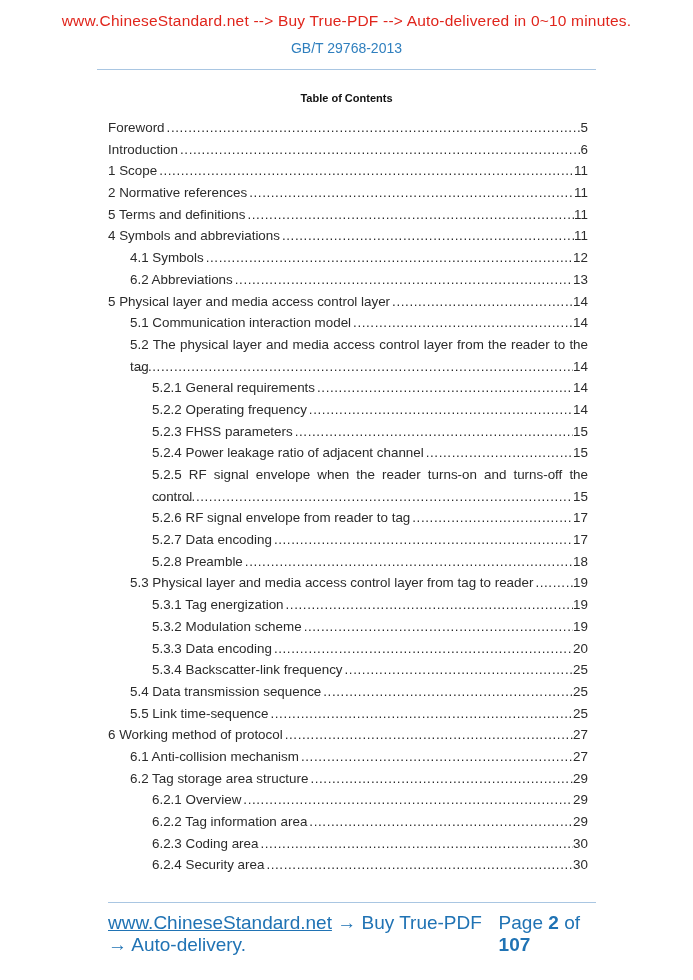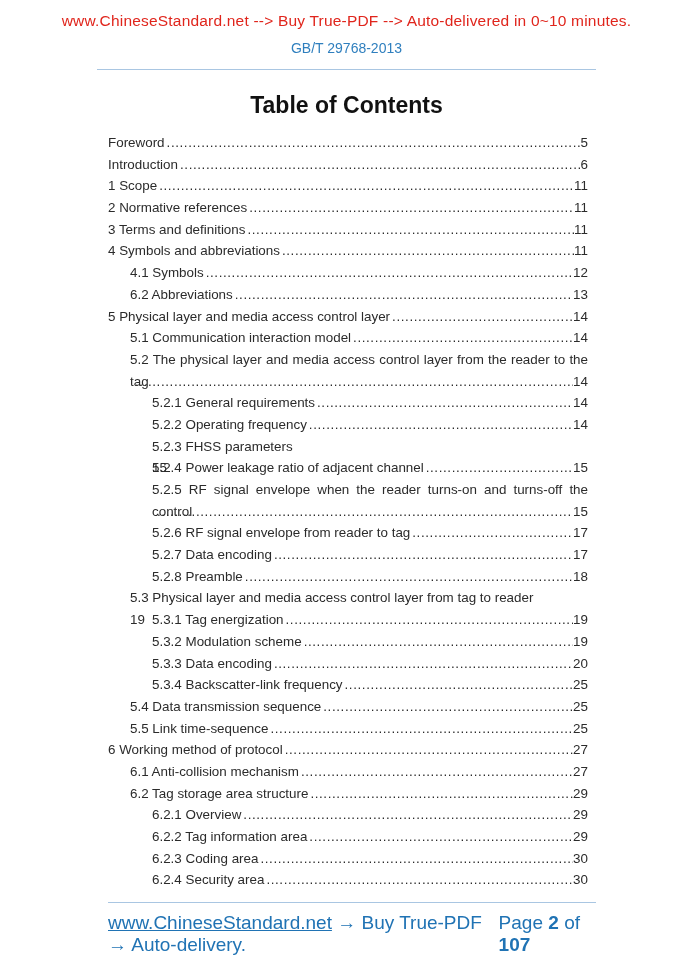--- a/index.html
+++ b/index.html
@@ -24,21 +24,21 @@
     margin-top: 10px;
   }
   .top-rule, .bottom-rule {
     border: none;
     border-top: 1px solid #a9c6e2;
     margin: 0;
   }
   .top-rule { margin: 13px 97px 0 97px; }
   .doc-title {
     text-align: center;
-    font-size: 23px;
+    font-size: 11px;
     font-weight: bold;
     color: #111111;
     margin-top: 22px;
   }
   .toc {
     margin: 13px 105px 0 108px;
     color: #2b2b2b;
     font-size: 13.4px;
   }
   .toc-row {
@@ -113,21 +113,21 @@
         <span class="toc-label">1 Scope</span>
         <span class="toc-dots">........................................................................................................................................................................................................</span>
         <span class="toc-page">11</span>
       </div>
       <div class="toc-row" style="padding-left: 0px;">
         <span class="toc-label">2 Normative references</span>
         <span class="toc-dots">........................................................................................................................................................................................................</span>
         <span class="toc-page">11</span>
       </div>
       <div class="toc-row" style="padding-left: 0px;">
-        <span class="toc-label">3 Terms and definitions</span>
+        <span class="toc-label">5 Terms and definitions</span>
         <span class="toc-dots">........................................................................................................................................................................................................</span>
         <span class="toc-page">11</span>
       </div>
       <div class="toc-row" style="padding-left: 0px;">
         <span class="toc-label">4 Symbols and abbreviations</span>
         <span class="toc-dots">........................................................................................................................................................................................................</span>
         <span class="toc-page">11</span>
       </div>
       <div class="toc-row" style="padding-left: 22px;">
         <span class="toc-label">4.1 Symbols</span>
@@ -159,21 +159,21 @@
       <div class="toc-row" style="padding-left: 44px;">
         <span class="toc-label">5.2.1 General requirements</span>
         <span class="toc-dots">........................................................................................................................................................................................................</span>
         <span class="toc-page">14</span>
       </div>
       <div class="toc-row" style="padding-left: 44px;">
         <span class="toc-label">5.2.2 Operating frequency</span>
         <span class="toc-dots">........................................................................................................................................................................................................</span>
         <span class="toc-page">14</span>
       </div>
-      <div class="toc-row" style="padding-left: 44px; flex-direction: column;">
+      <div class="toc-row" style="padding-left: 44px;">
         <span class="toc-label">5.2.3 FHSS parameters</span>
         <span class="toc-dots">........................................................................................................................................................................................................</span>
         <span class="toc-page">15</span>
       </div>
       <div class="toc-row" style="padding-left: 44px;">
         <span class="toc-label">5.2.4 Power leakage ratio of adjacent channel</span>
         <span class="toc-dots">........................................................................................................................................................................................................</span>
         <span class="toc-page">15</span>
       </div>
       <div class="toc-row" style="padding-left: 44px;">
@@ -191,21 +191,21 @@
       <div class="toc-row" style="padding-left: 44px;">
         <span class="toc-label">5.2.7 Data encoding</span>
         <span class="toc-dots">........................................................................................................................................................................................................</span>
         <span class="toc-page">17</span>
       </div>
       <div class="toc-row" style="padding-left: 44px;">
         <span class="toc-label">5.2.8 Preamble</span>
         <span class="toc-dots">........................................................................................................................................................................................................</span>
         <span class="toc-page">18</span>
       </div>
-      <div class="toc-row" style="padding-left: 22px; flex-direction: column;">
+      <div class="toc-row" style="padding-left: 22px;">
         <span class="toc-label">5.3 Physical layer and media access control layer from tag to reader</span>
         <span class="toc-dots">........................................................................................................................................................................................................</span>
         <span class="toc-page">19</span>
       </div>
       <div class="toc-row" style="padding-left: 44px;">
         <span class="toc-label">5.3.1 Tag energization</span>
         <span class="toc-dots">........................................................................................................................................................................................................</span>
         <span class="toc-page">19</span>
       </div>
       <div class="toc-row" style="padding-left: 44px; justify-content: center;">

